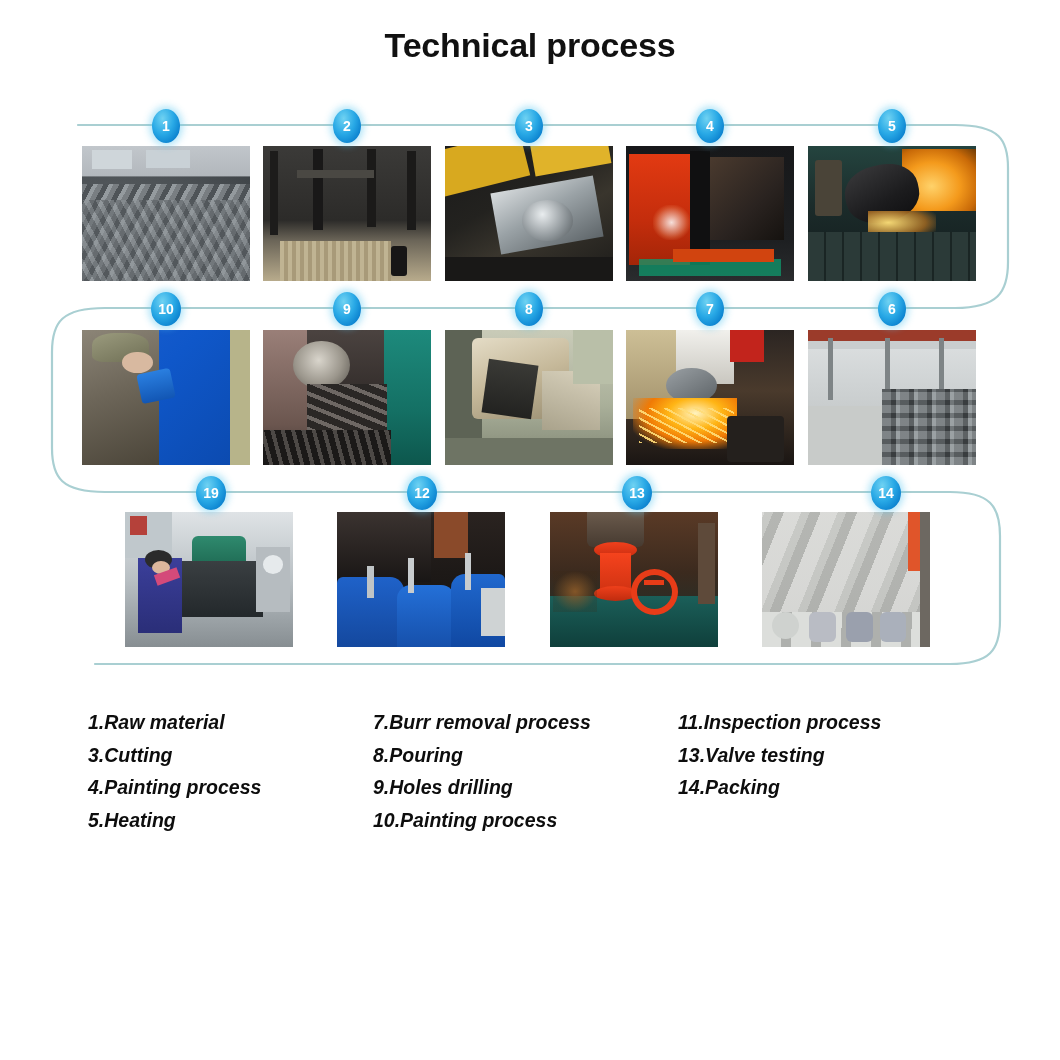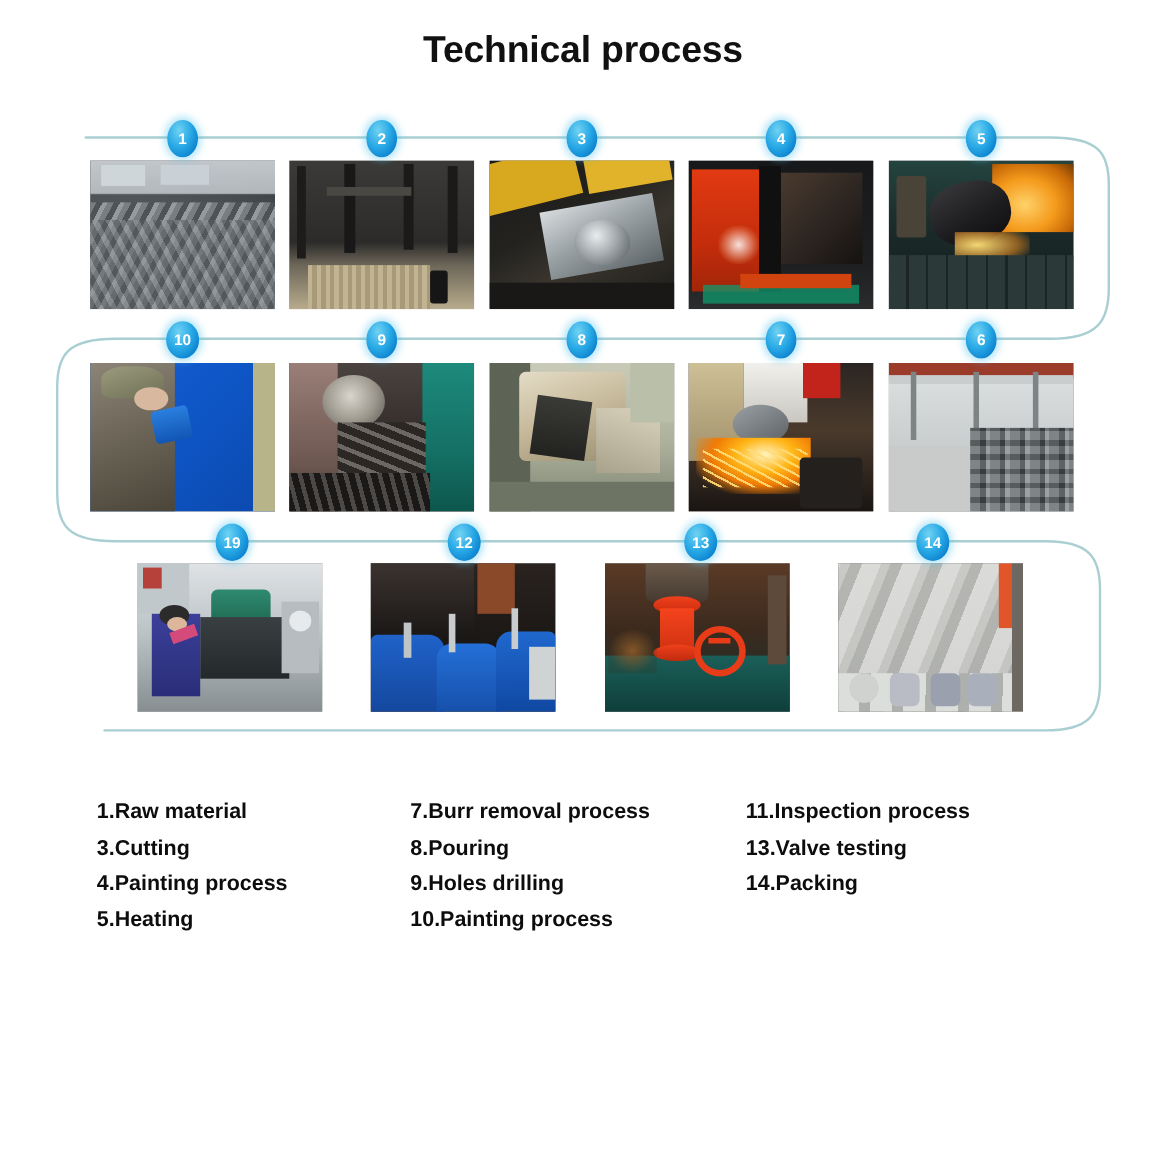--- a/index.html
+++ b/index.html
@@ -50,24 +50,25 @@
     font-weight: bold;
     line-height: 34px;
     text-align: center;
     z-index: 5;
   }
   .badge.wide { width: 30px; }
 
   
   #legend {
     position: absolute;
-    left: 88px; top: 722px;
+    left: 88px; top: 706px;
     width: 920px;
     display: flex;
     gap: 0px;
+    font-style: italic;
   }
   .legend-col { display: flex; flex-direction: column; }
   .legend-col.c1 { width: 285px; }
   .legend-col.c2 { width: 305px; }
   .legend-col.c3 { width: 300px; }
   .legend-item {
     font-size: 19.5px;
     font-weight: bold;
     color: #0d0d0d;
     line-height: 32.5px;
@@ -323,21 +324,21 @@
 
   <div class="badge wide" style="left:151px; top:292px;">10</div>
   <div class="badge" style="left:333px; top:292px;">9</div>
   <div class="badge" style="left:515px; top:292px;">8</div>
   <div class="badge" style="left:696px; top:292px;">7</div>
   <div class="badge" style="left:878px; top:292px;">6</div>
 
   <div class="badge wide" style="left:196px; top:476px;">19</div>
   <div class="badge wide" style="left:407px; top:476px;">12</div>
   <div class="badge wide" style="left:622px; top:476px;">13</div>
-  <div class="badge wide" style="left:833px; top:476px;">14</div>
+  <div class="badge wide" style="left:871px; top:476px;">14</div>
 
   <div id="legend">
     <div class="legend-col c1">
       <div class="legend-item">1.Raw material</div>
       <div class="legend-item">3.Cutting</div>
       <div class="legend-item">4.Painting process</div>
       <div class="legend-item">5.Heating</div>
     </div>
     <div class="legend-col c2">
       <div class="legend-item">7.Burr removal process</div>

